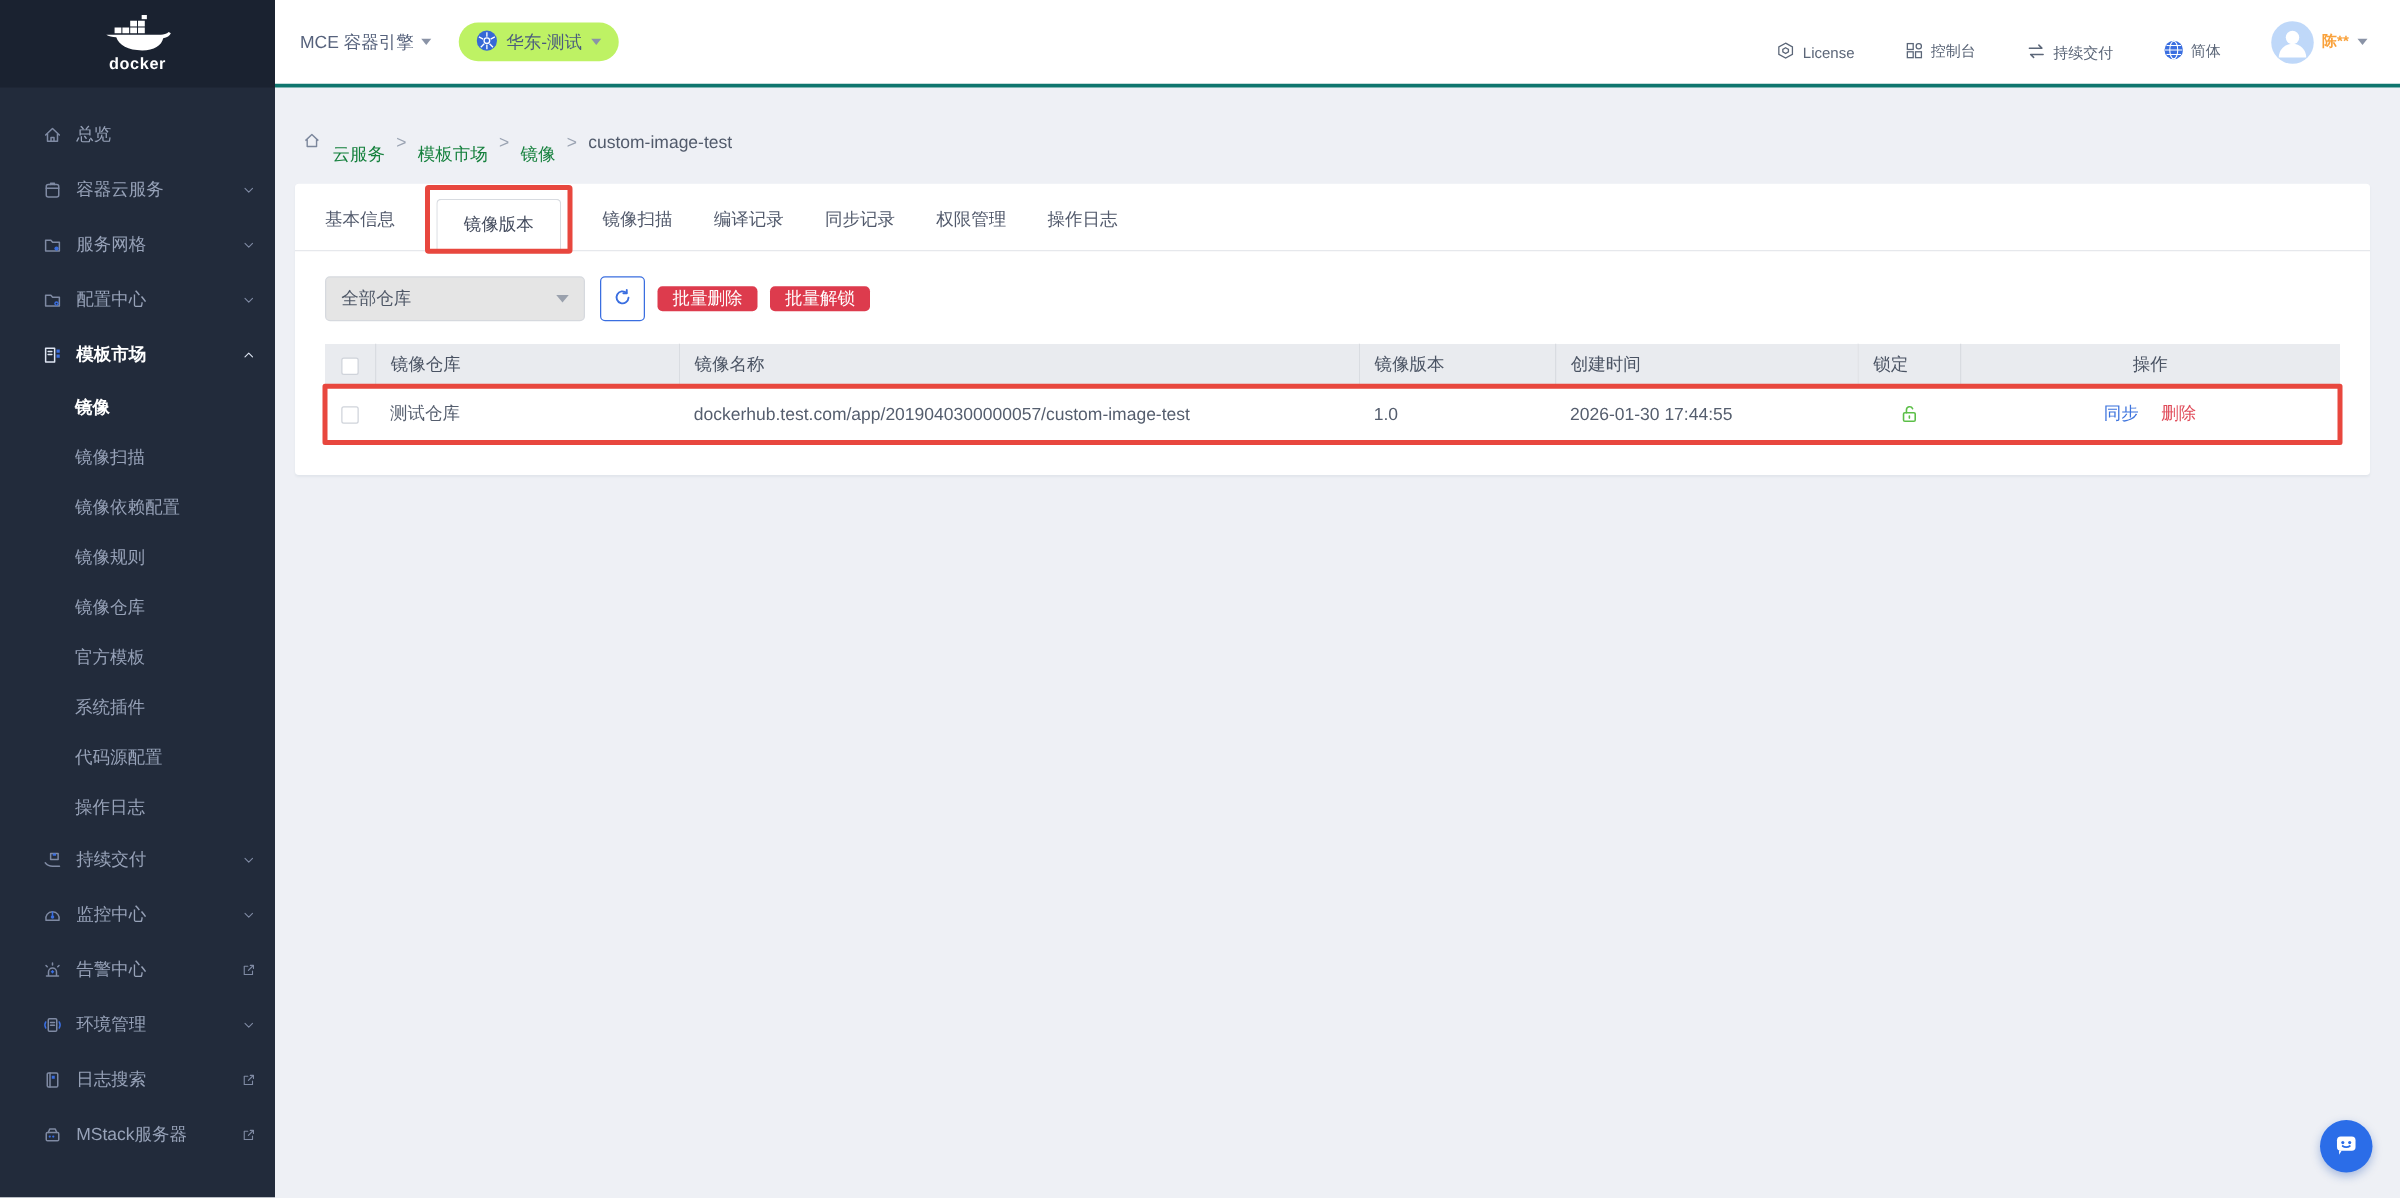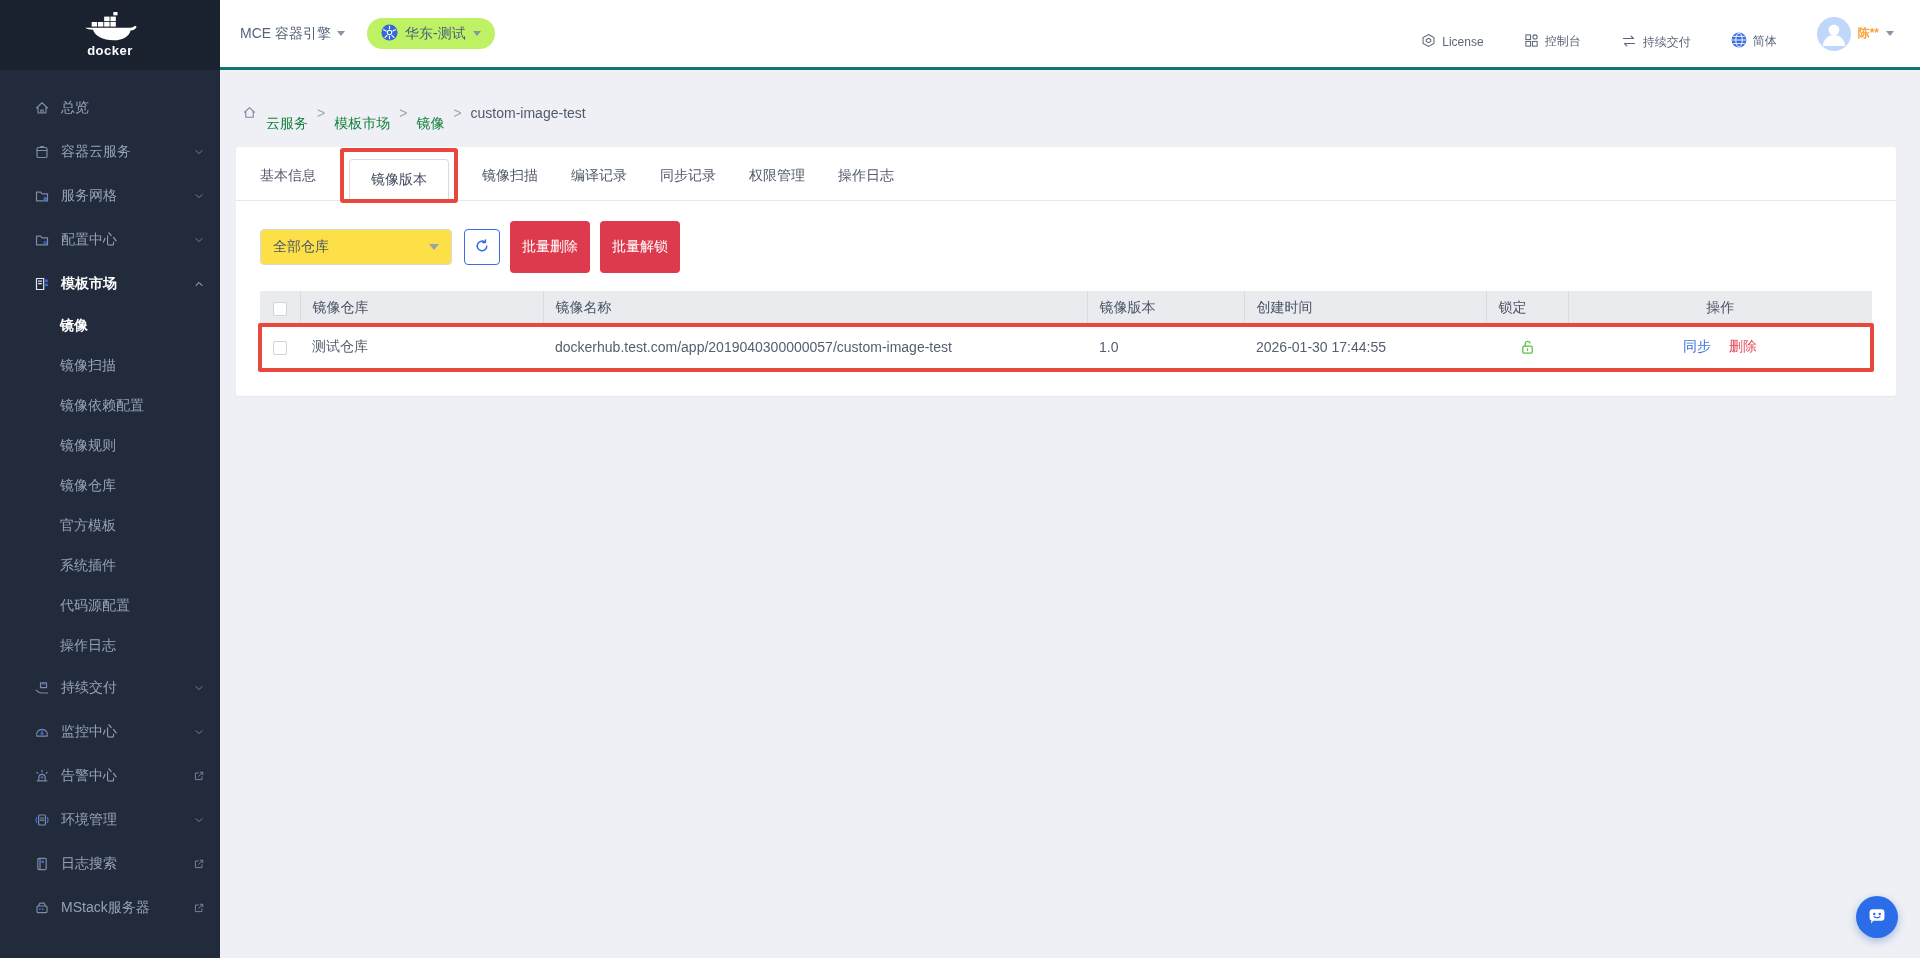--- a/index.html
+++ b/index.html
@@ -50,24 +50,24 @@
   
   .tabs-row { display:flex; align-items:flex-end; border-bottom:1px solid #e6e8ec; padding:0 24px; height:54px; }
   .tab { padding:15px 0; margin-right:33px; color:#51596b; cursor:pointer; white-space:nowrap; }
   .tab.active { border:1px solid #d8dbe0; border-bottom:1px solid #fff; border-radius:4px 4px 0 0; padding:11px 21px; margin-bottom:-1px; background:#fff; position:relative; color:#424a5c; }
   .tab.active::after { content:""; position:absolute; top:-12px; left:-10px; right:-10px; bottom:-3px; border:4px solid #e8473e; border-radius:3px; pointer-events:none; }
 
   .card-body { padding:20px 24px 26px 24px; }
 
   
   .toolbar { display:flex; align-items:center; }
-  .select-box { width:192px; height:36px; border:1px solid #d6d9de; border-radius:4px; background:#fde047; display:flex; align-items:center; justify-content:space-between; padding:0 12px; color:#4e5766; cursor:pointer; }
+  .select-box { width:208px; height:36px; border:1px solid #d6d9de; border-radius:4px; background:#e5e5e5; display:flex; align-items:center; justify-content:space-between; padding:0 12px; color:#4e5766; cursor:pointer; }
   .select-caret { width:0; height:0; border-left:5px solid transparent; border-right:5px solid transparent; border-top:6px solid #9aa1ad; }
   .refresh-btn { width:36px; height:36px; margin-left:12px; border:1px solid #3a6ee0; border-radius:4px; background:#fff; display:flex; align-items:center; justify-content:center; cursor:pointer; }
-  .danger-btn { height:52px; margin-left:10px; background:#dd3b4d; color:#fff; border:none; border-radius:4px; padding:0 12px; font-size:14px; cursor:pointer; white-space:nowrap; }
+  .danger-btn { height:20px; margin-left:10px; background:#dd3b4d; color:#fff; border:none; border-radius:4px; padding:0 12px; font-size:14px; cursor:pointer; white-space:nowrap; }
 
   
   .table-wrap { margin-top:18px; position:relative; }
   table { width:100%; border-collapse:collapse; table-layout:fixed; }
   thead th { background:#e9ebef; height:34px; font-weight:normal; color:#4a5363; text-align:left; padding:0 12px; border-right:1px solid #d9dce1; white-space:nowrap; overflow:hidden; }
   thead th:last-child { border-right:none; }
   thead th.center, td.center { text-align:center; }
   tbody td { height:44px; padding:0 12px; color:#555e6e; border-bottom:1px solid #eceef2; white-space:nowrap; overflow:hidden; }
   .cb { width:14px; height:14px; border:1px solid #cfd3da; border-radius:2px; background:#fff; display:inline-block; cursor:pointer; vertical-align:middle; }
   .row-annotation { position:absolute; left:-2px; right:-2px; top:32px; height:49px; border:4px solid #e8473e; border-radius:2px; pointer-events:none; }

